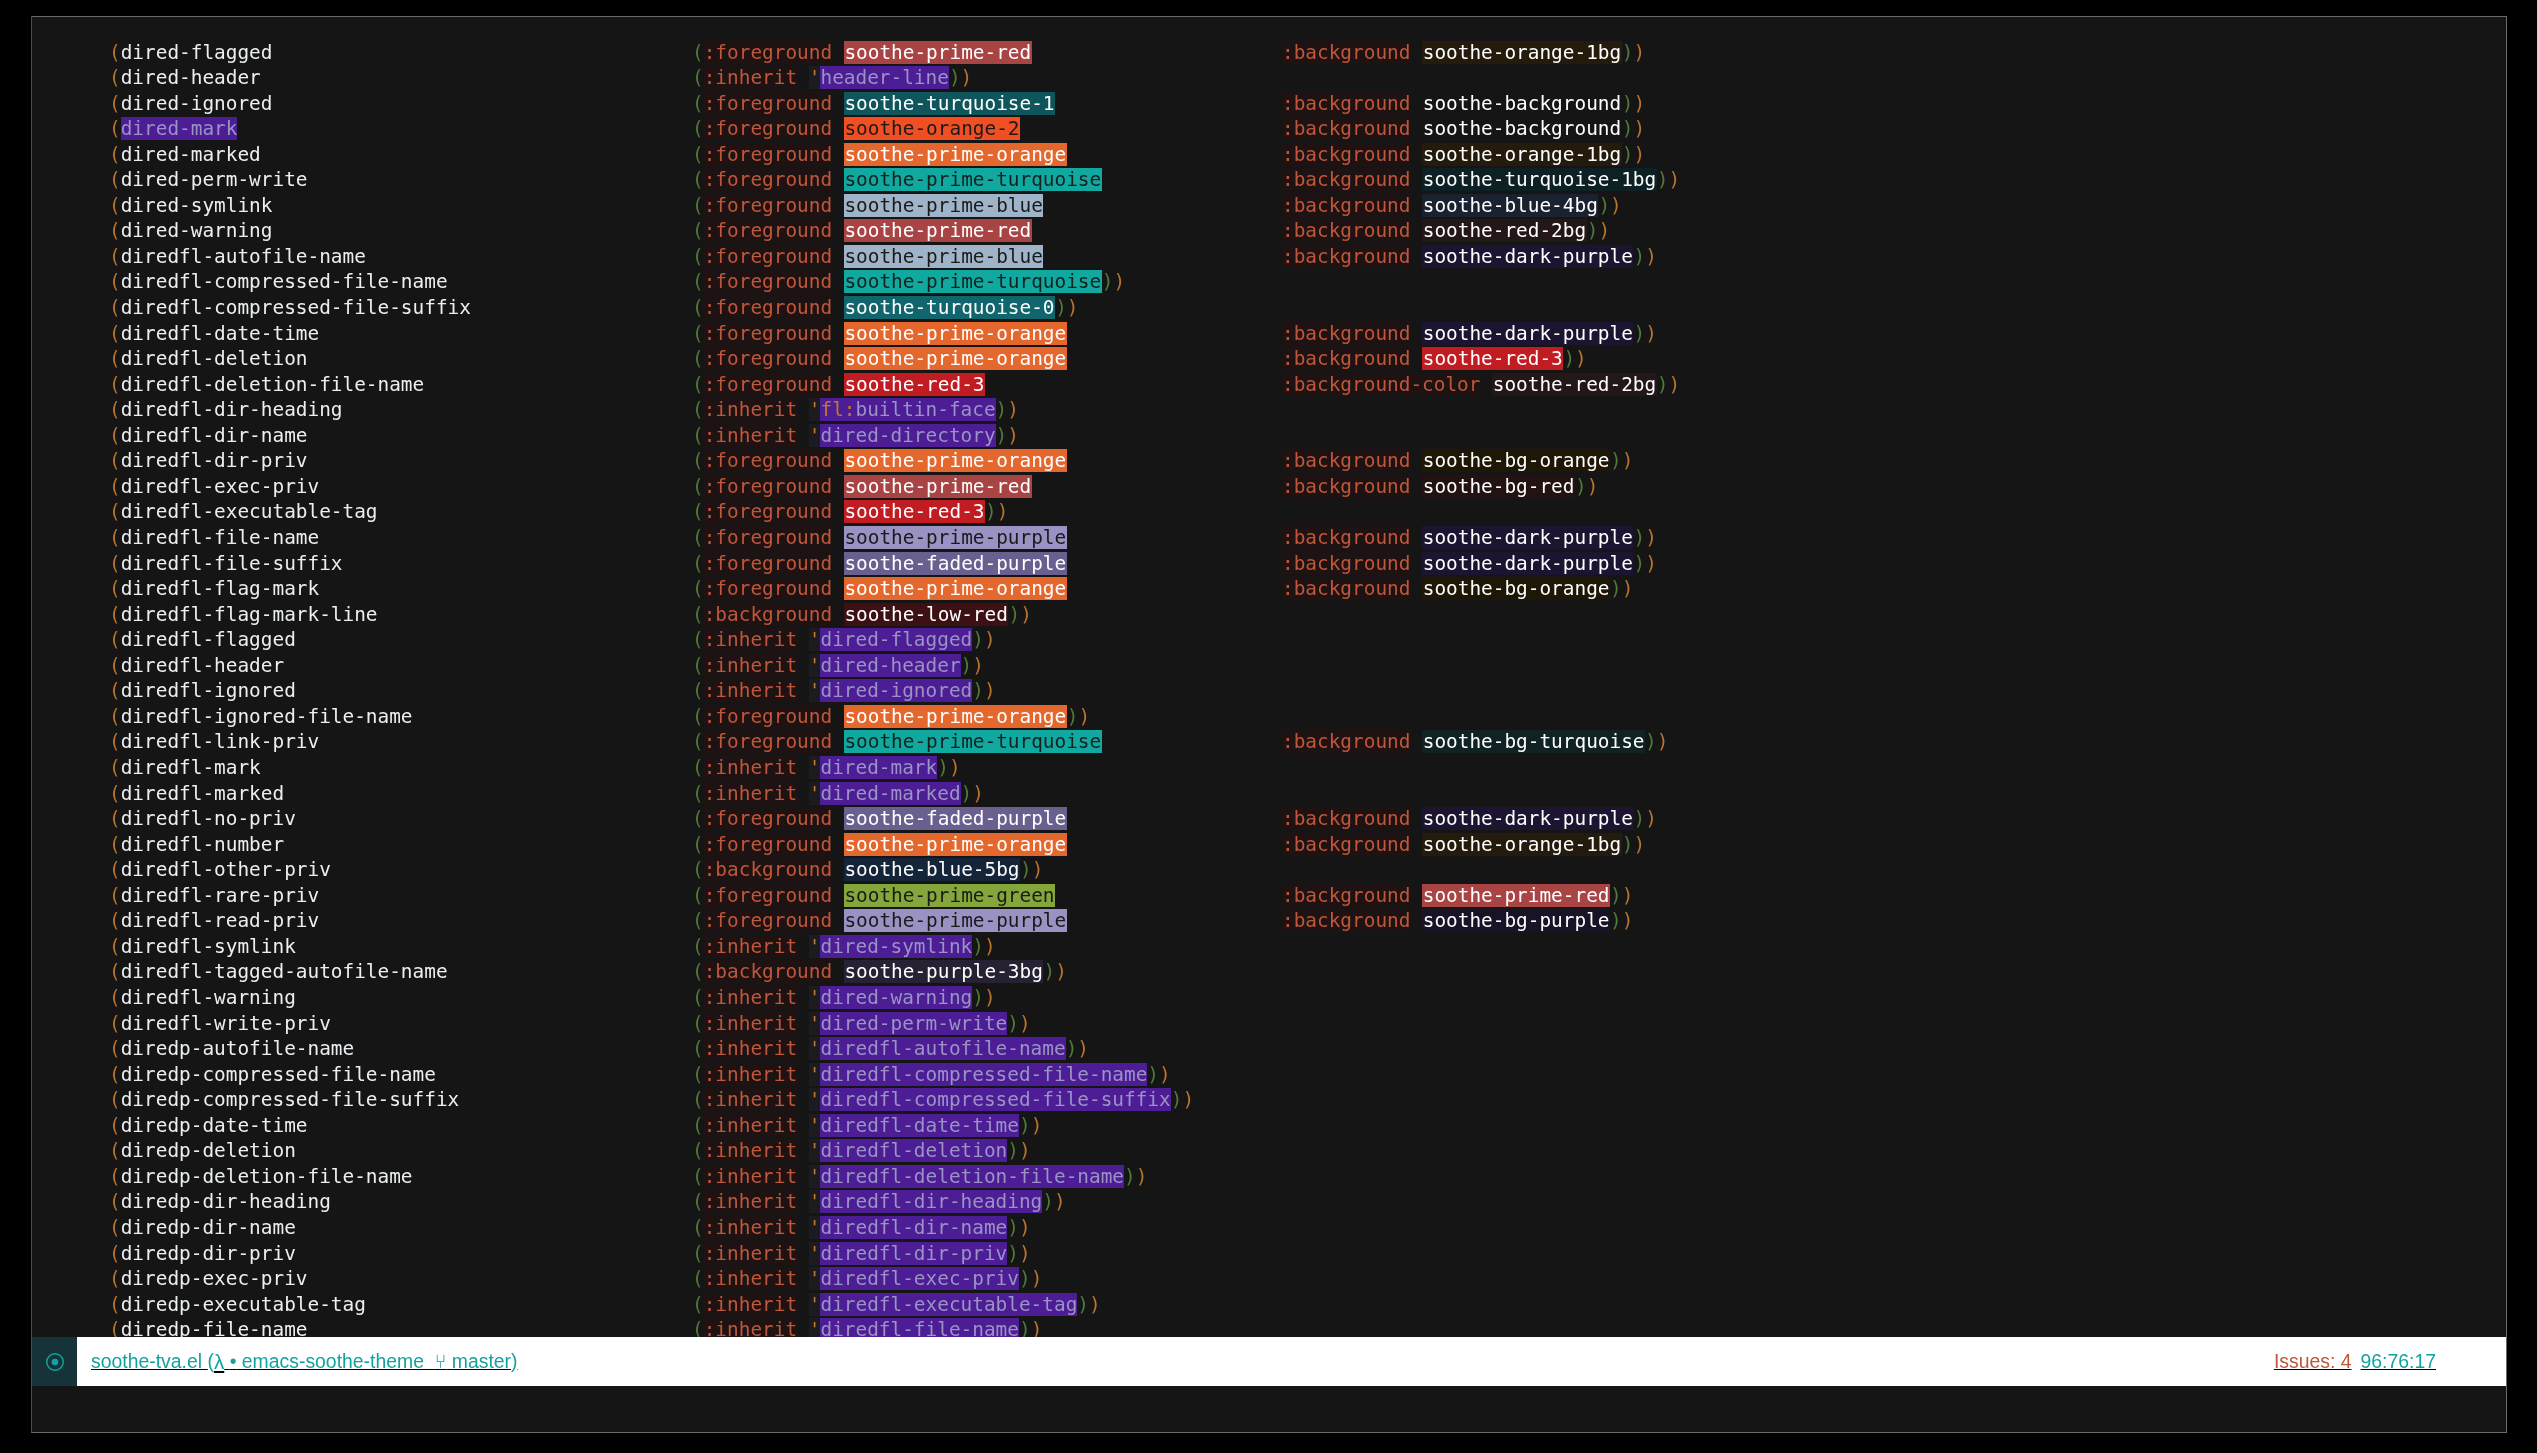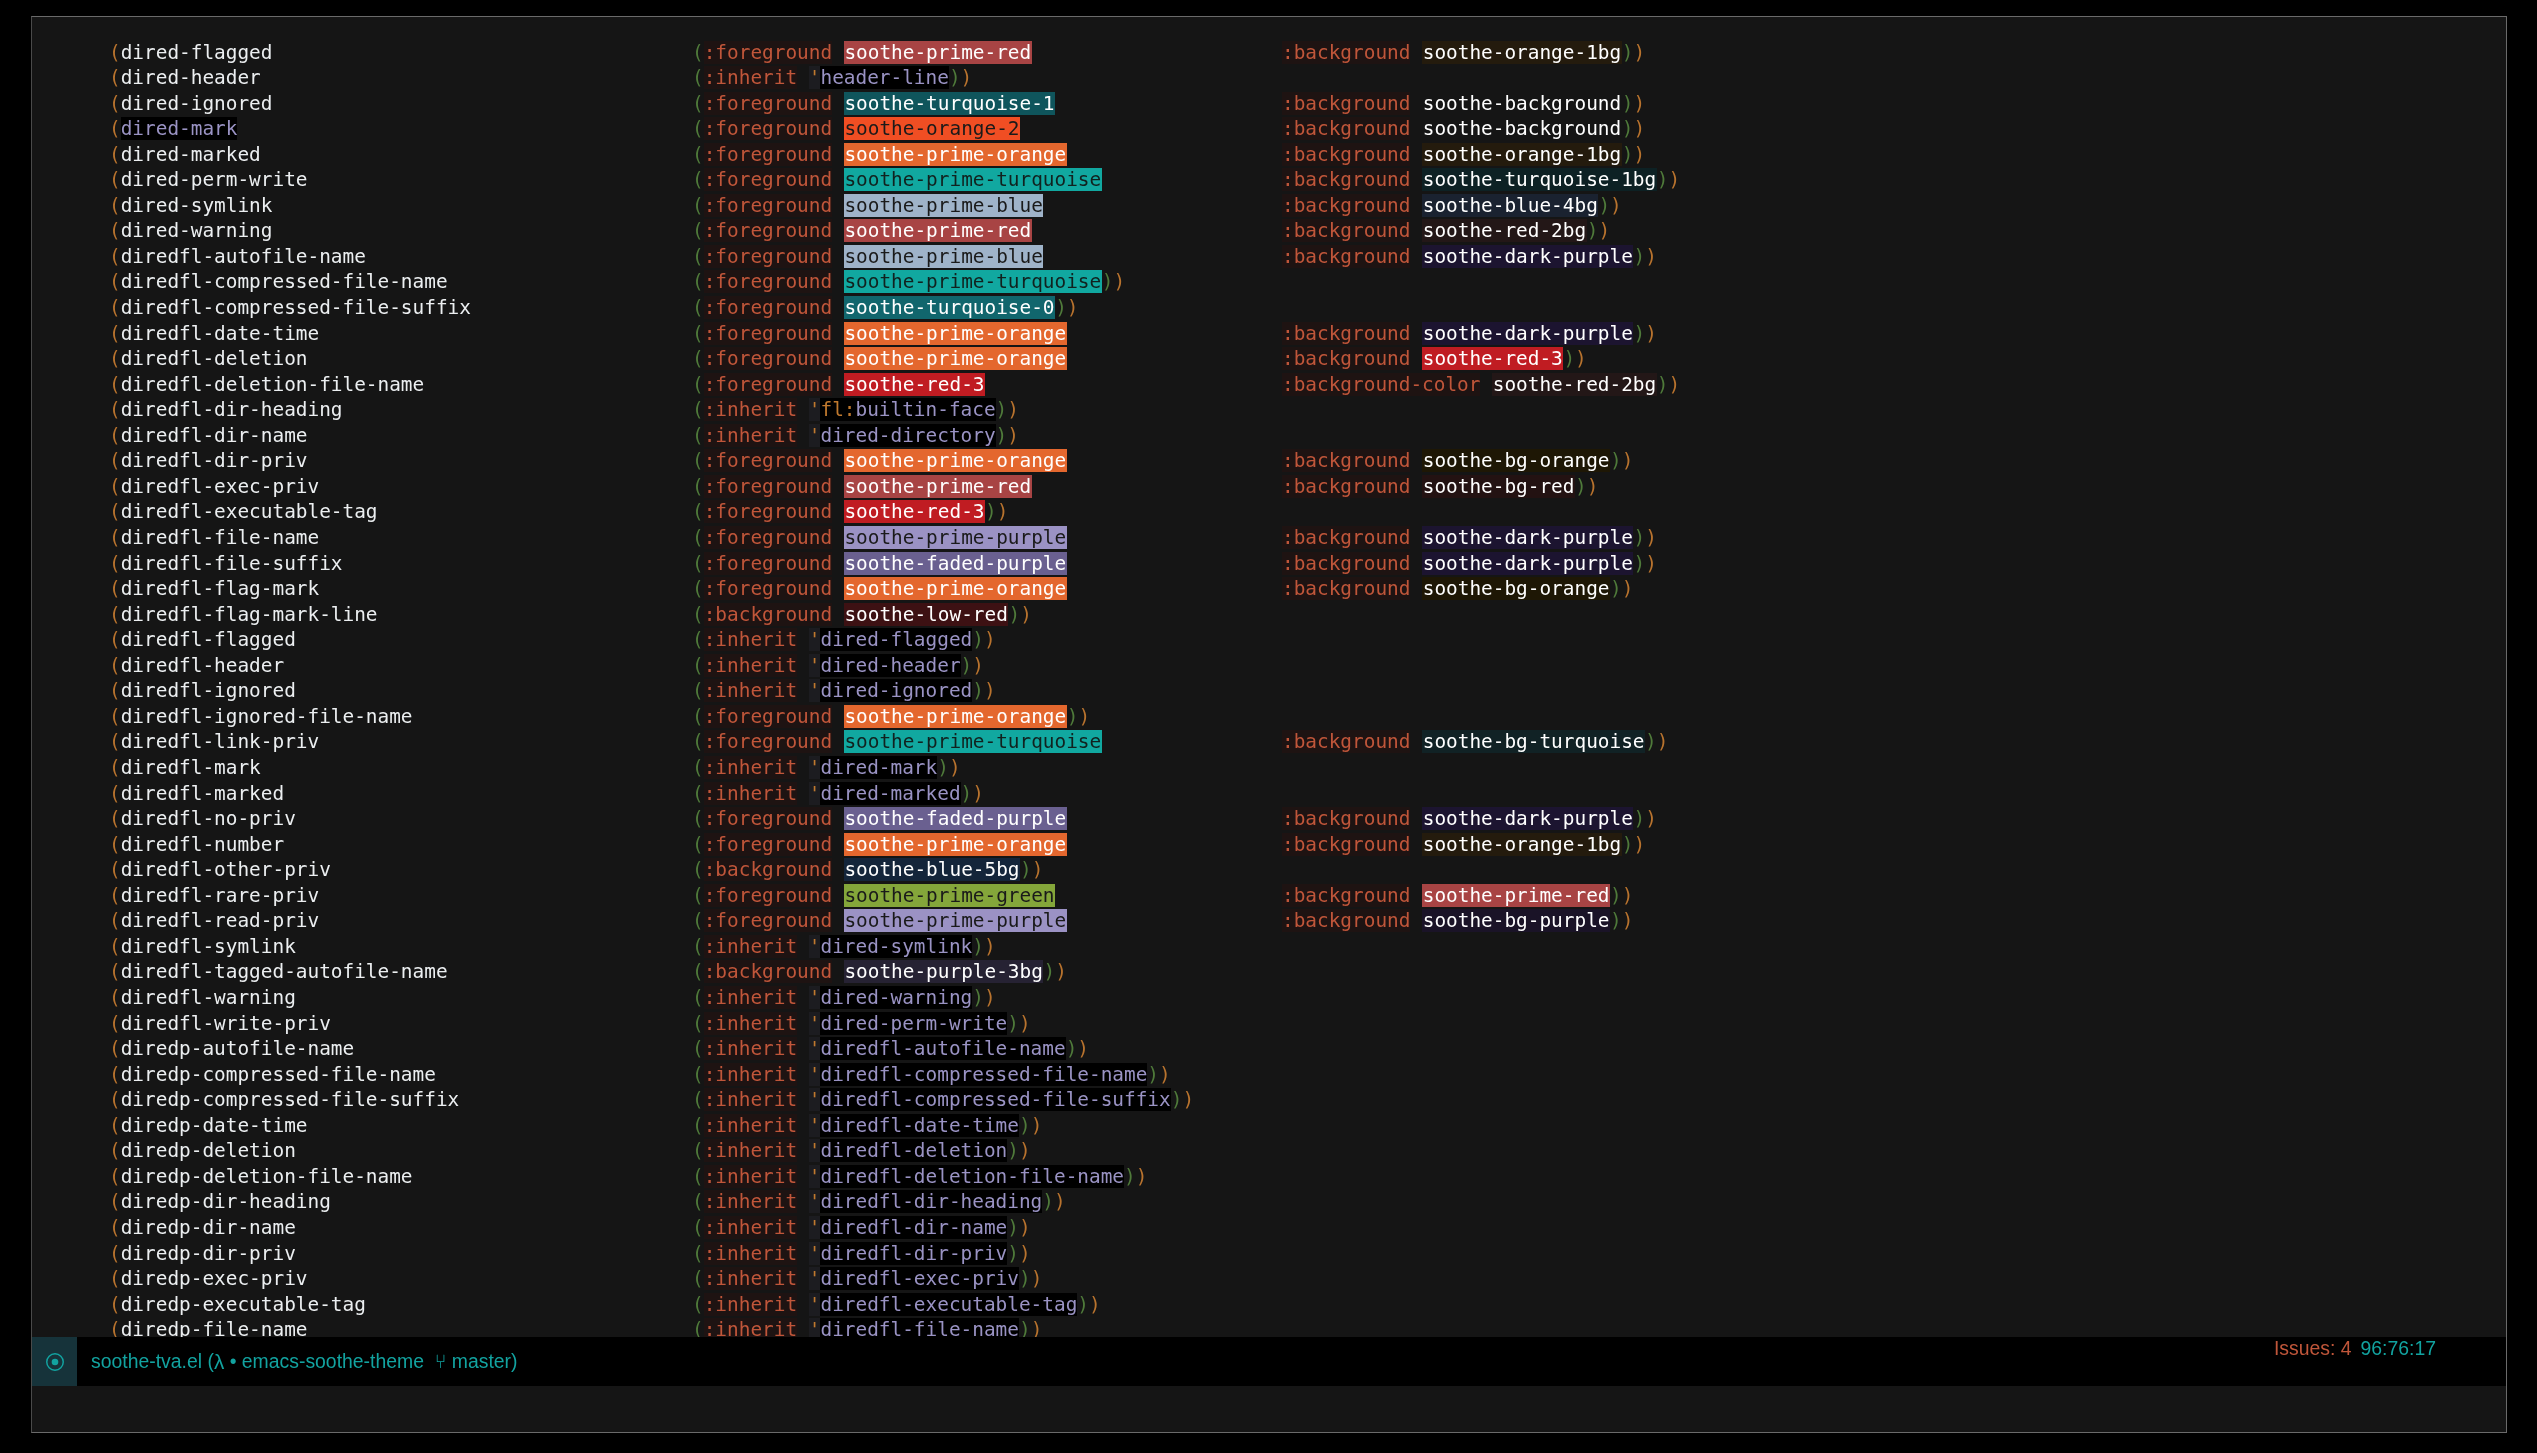--- a/index.html
+++ b/index.html
@@ -20,28 +20,28 @@
   .col-a{position:absolute;left:77px;top:0;}
   .col-b{position:absolute;left:660px;top:0;}
   .col-c{position:absolute;left:1250px;top:0;}
 
   .paren1{color:#b8732e;}
   .paren2{color:#4f7a3a;}
   .paren3{color:#b8732e;}
   .sym{color:#eceff1;}
   .kw{color:#c0563a;background:#1e1312;}
   .quote{color:#c0792e;background:#1c1c20;}
-  .ref{color:#9a93c4;background:#000000;}
+  .ref{color:#9a93c4;background:#4c1d95;}
   .bold{font-weight:normal;color:#c0792e;}
 
   .chip{padding:0 0.6px;}
 
   
   #modeline{position:absolute;left:0;bottom:46px;right:0;height:49px;
-            background:#000000;display:flex;
+            background:#ffffff;display:flex;align-items:center;
             font-family:"Liberation Sans",sans-serif;font-size:19.4px;text-decoration:underline;}
   #ml-badge{width:45px;height:49px;background:#16333a;display:flex;
             align-items:center;justify-content:center;}
   #ml-left{color:#12a3a0;margin-left:14px;display:flex;align-items:center;gap:0;}
   #ml-right{margin-left:auto;margin-right:70px;display:flex;gap:0;}
   .ml-issues{color:#c0563a;}
   .ml-pos{color:#12a3a0;margin-left:9px;}
 
   #minibuffer{position:absolute;left:0;bottom:0;right:0;height:46px;
               background:#151515;}

